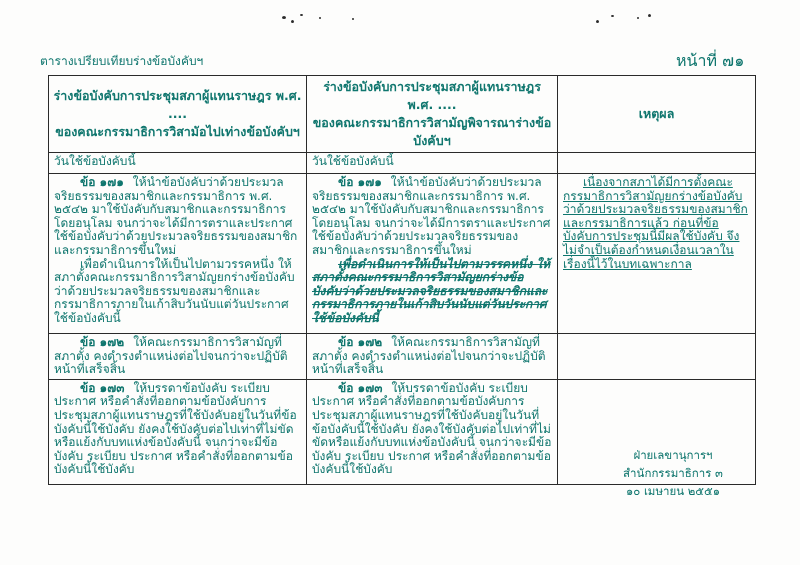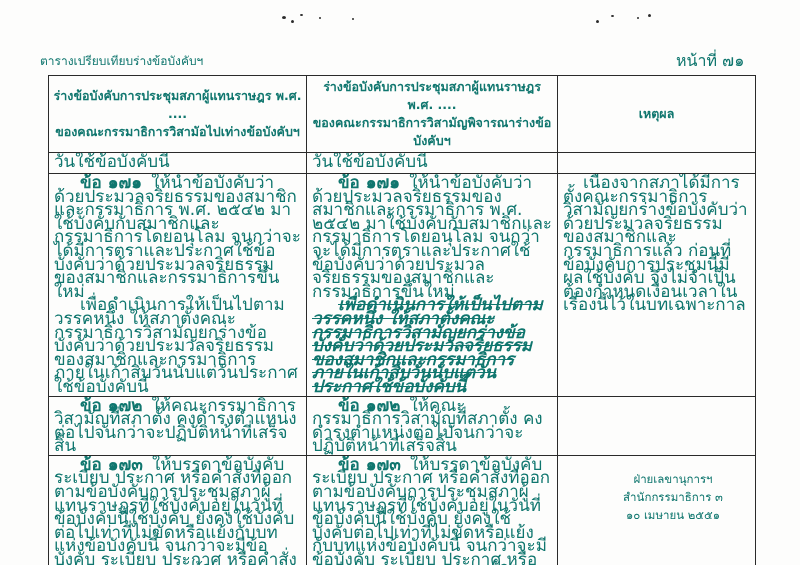--- a/index.html
+++ b/index.html
@@ -41,46 +41,46 @@
   }
   table.cmp th {
     font-weight: bold;
     text-align: center;
     vertical-align: middle;
     font-size: 12.5px;
     line-height: 18px;
     padding: 2px 4px;
   }
   table.cmp td {
-    font-size: 17px;
+    font-size: 12px;
     line-height: 13.6px;
   }
   tr.hdr   { height: 42px; }
   tr.r0    { height: 21px; }
   tr.r1    { height: 160px; }
   tr.r2    { height: 40px; padding-left: 40px; }
   tr.r3    { height: 105px; }
   td p {
     margin: 0;
     text-indent: 26px;
   }
   td p.noindent { text-indent: 0; }
-  td.reason-cell p { text-indent: 20px; }
+  td.reason-cell p { text-indent: 20px; text-decoration: underline; }
   .num {
     font-weight: bold;
     margin-right: 9px;
   }
   p.struck {
     font-style: italic;
     font-weight: bold;
     text-decoration: line-through;
   }
   .footer {
     position: absolute;
-    top: 470px;
+    top: 446px;
     left: 583px;
     width: 180px;
     text-align: center;
     font-size: 11.5px;
     line-height: 18px;
   }
   .ink {
     position: absolute;
     background: #2b2b2b;
     border-radius: 50%;

